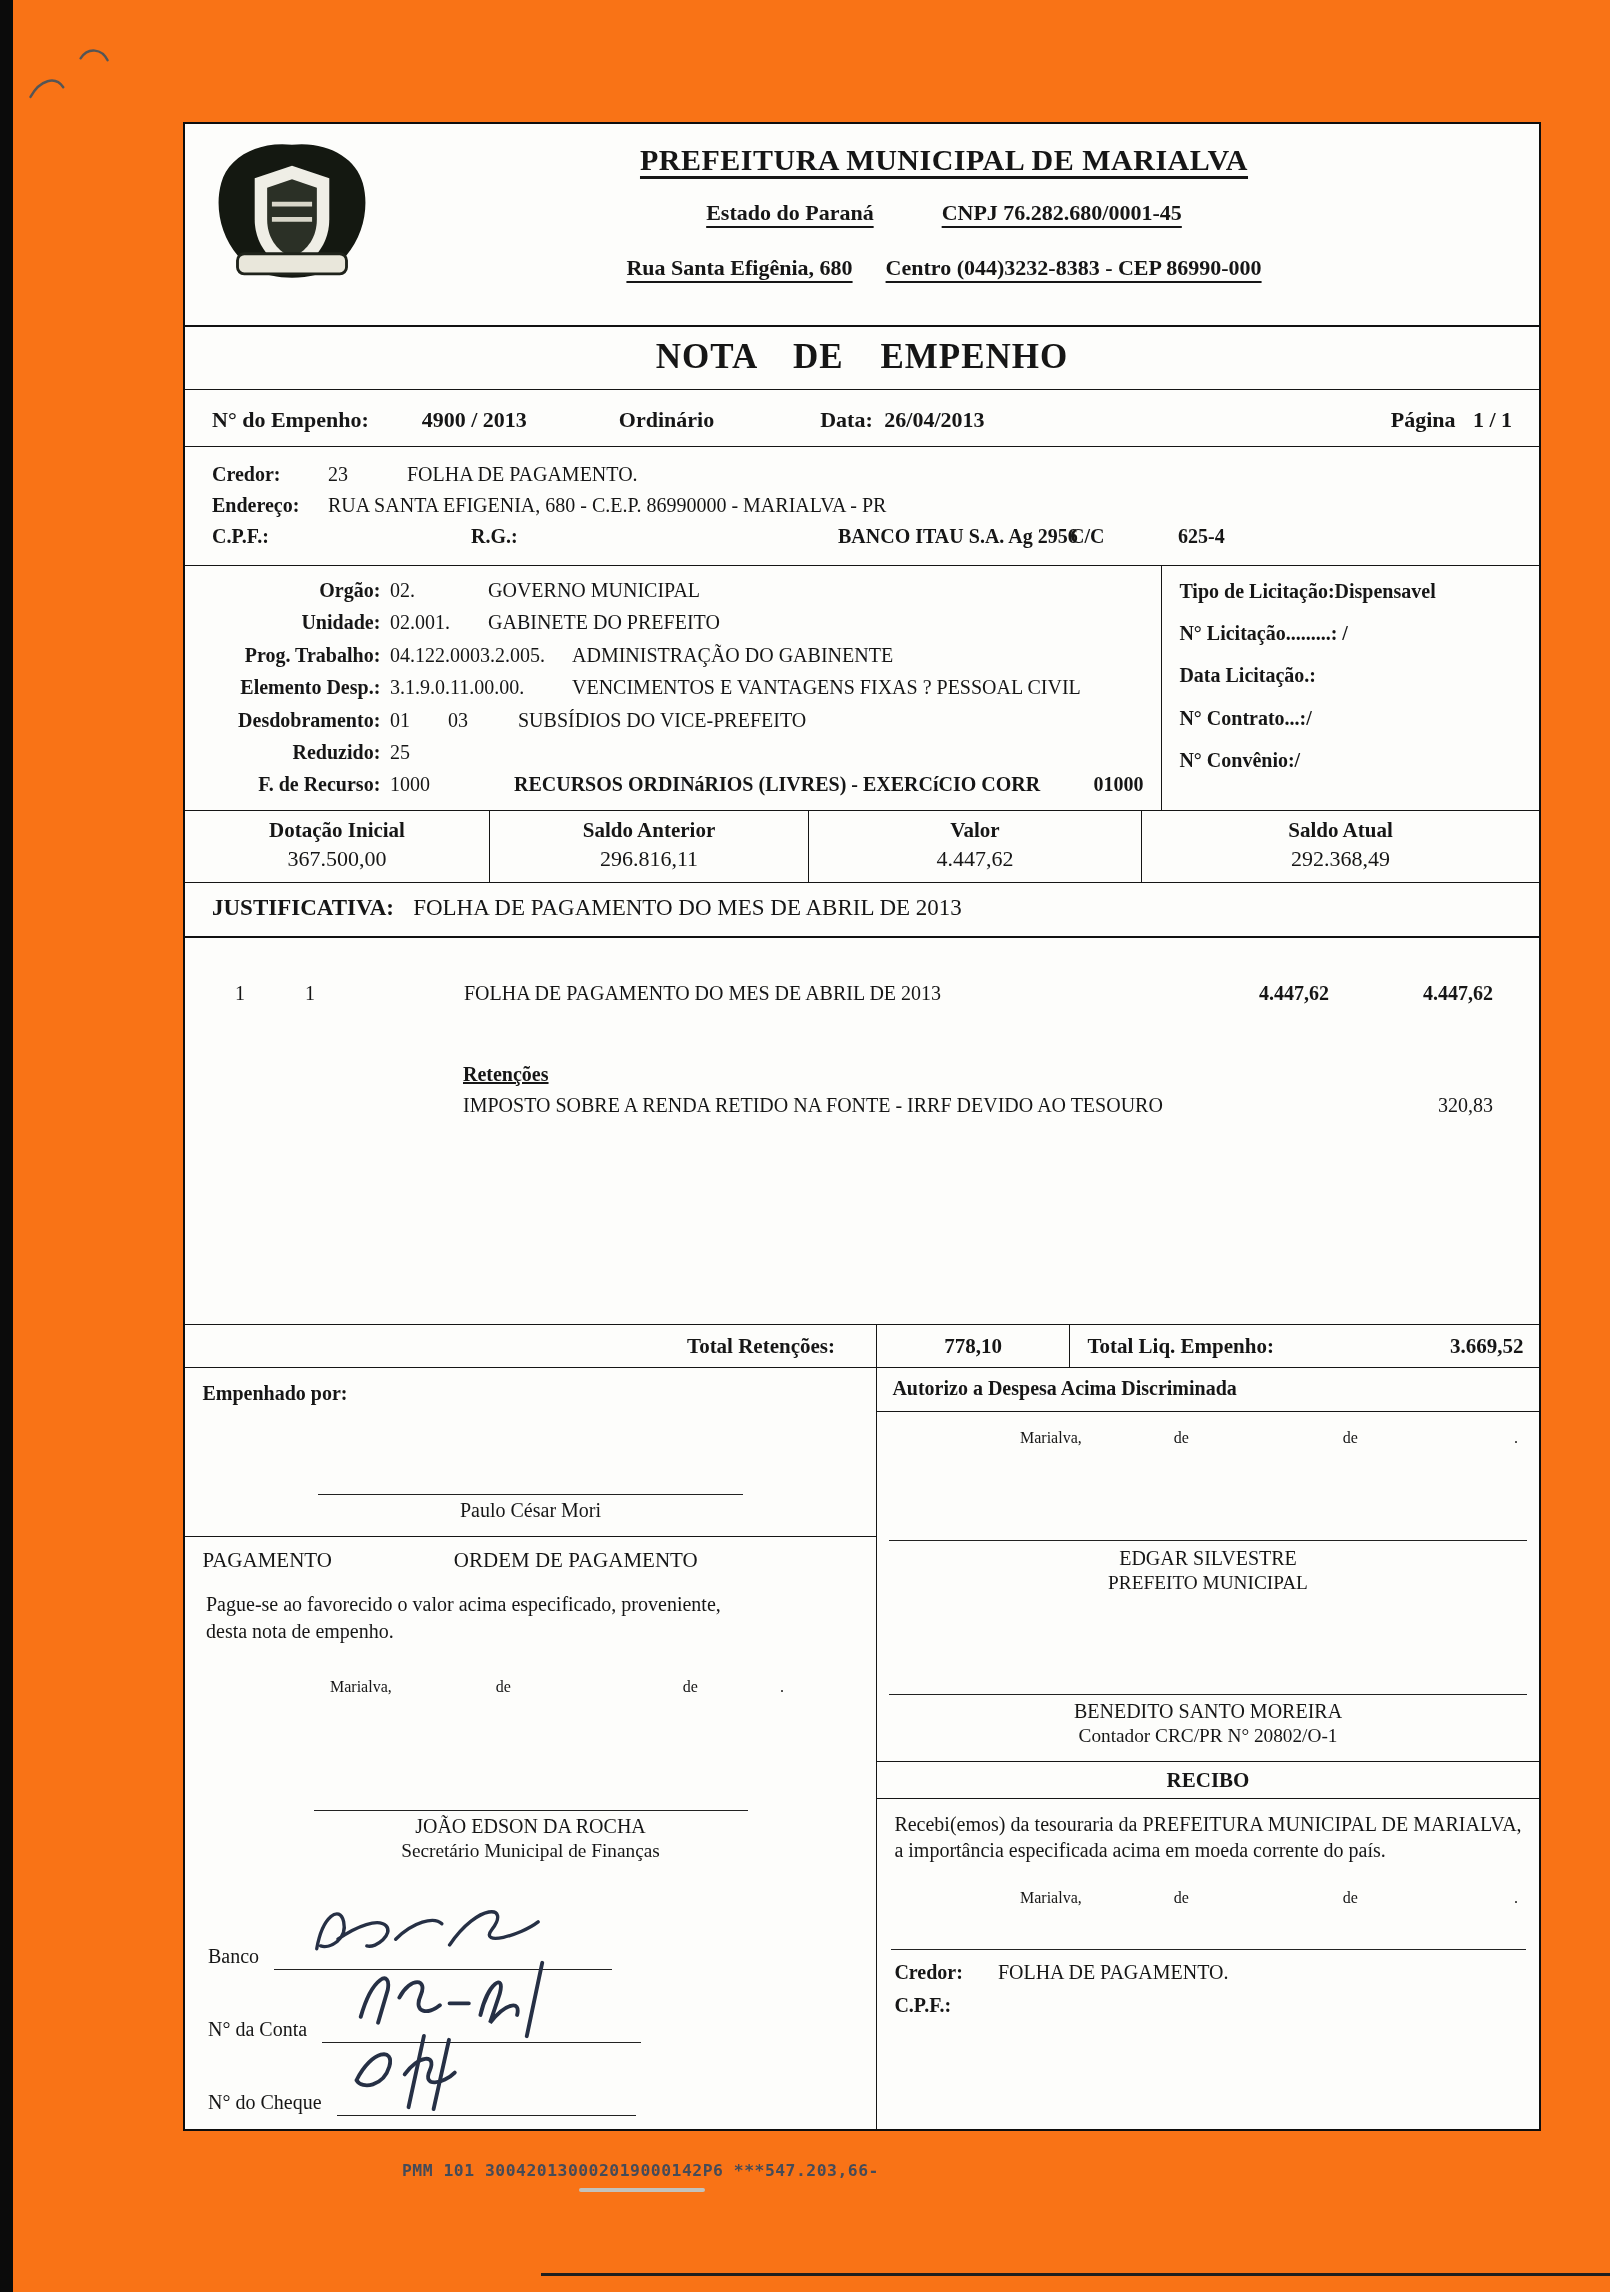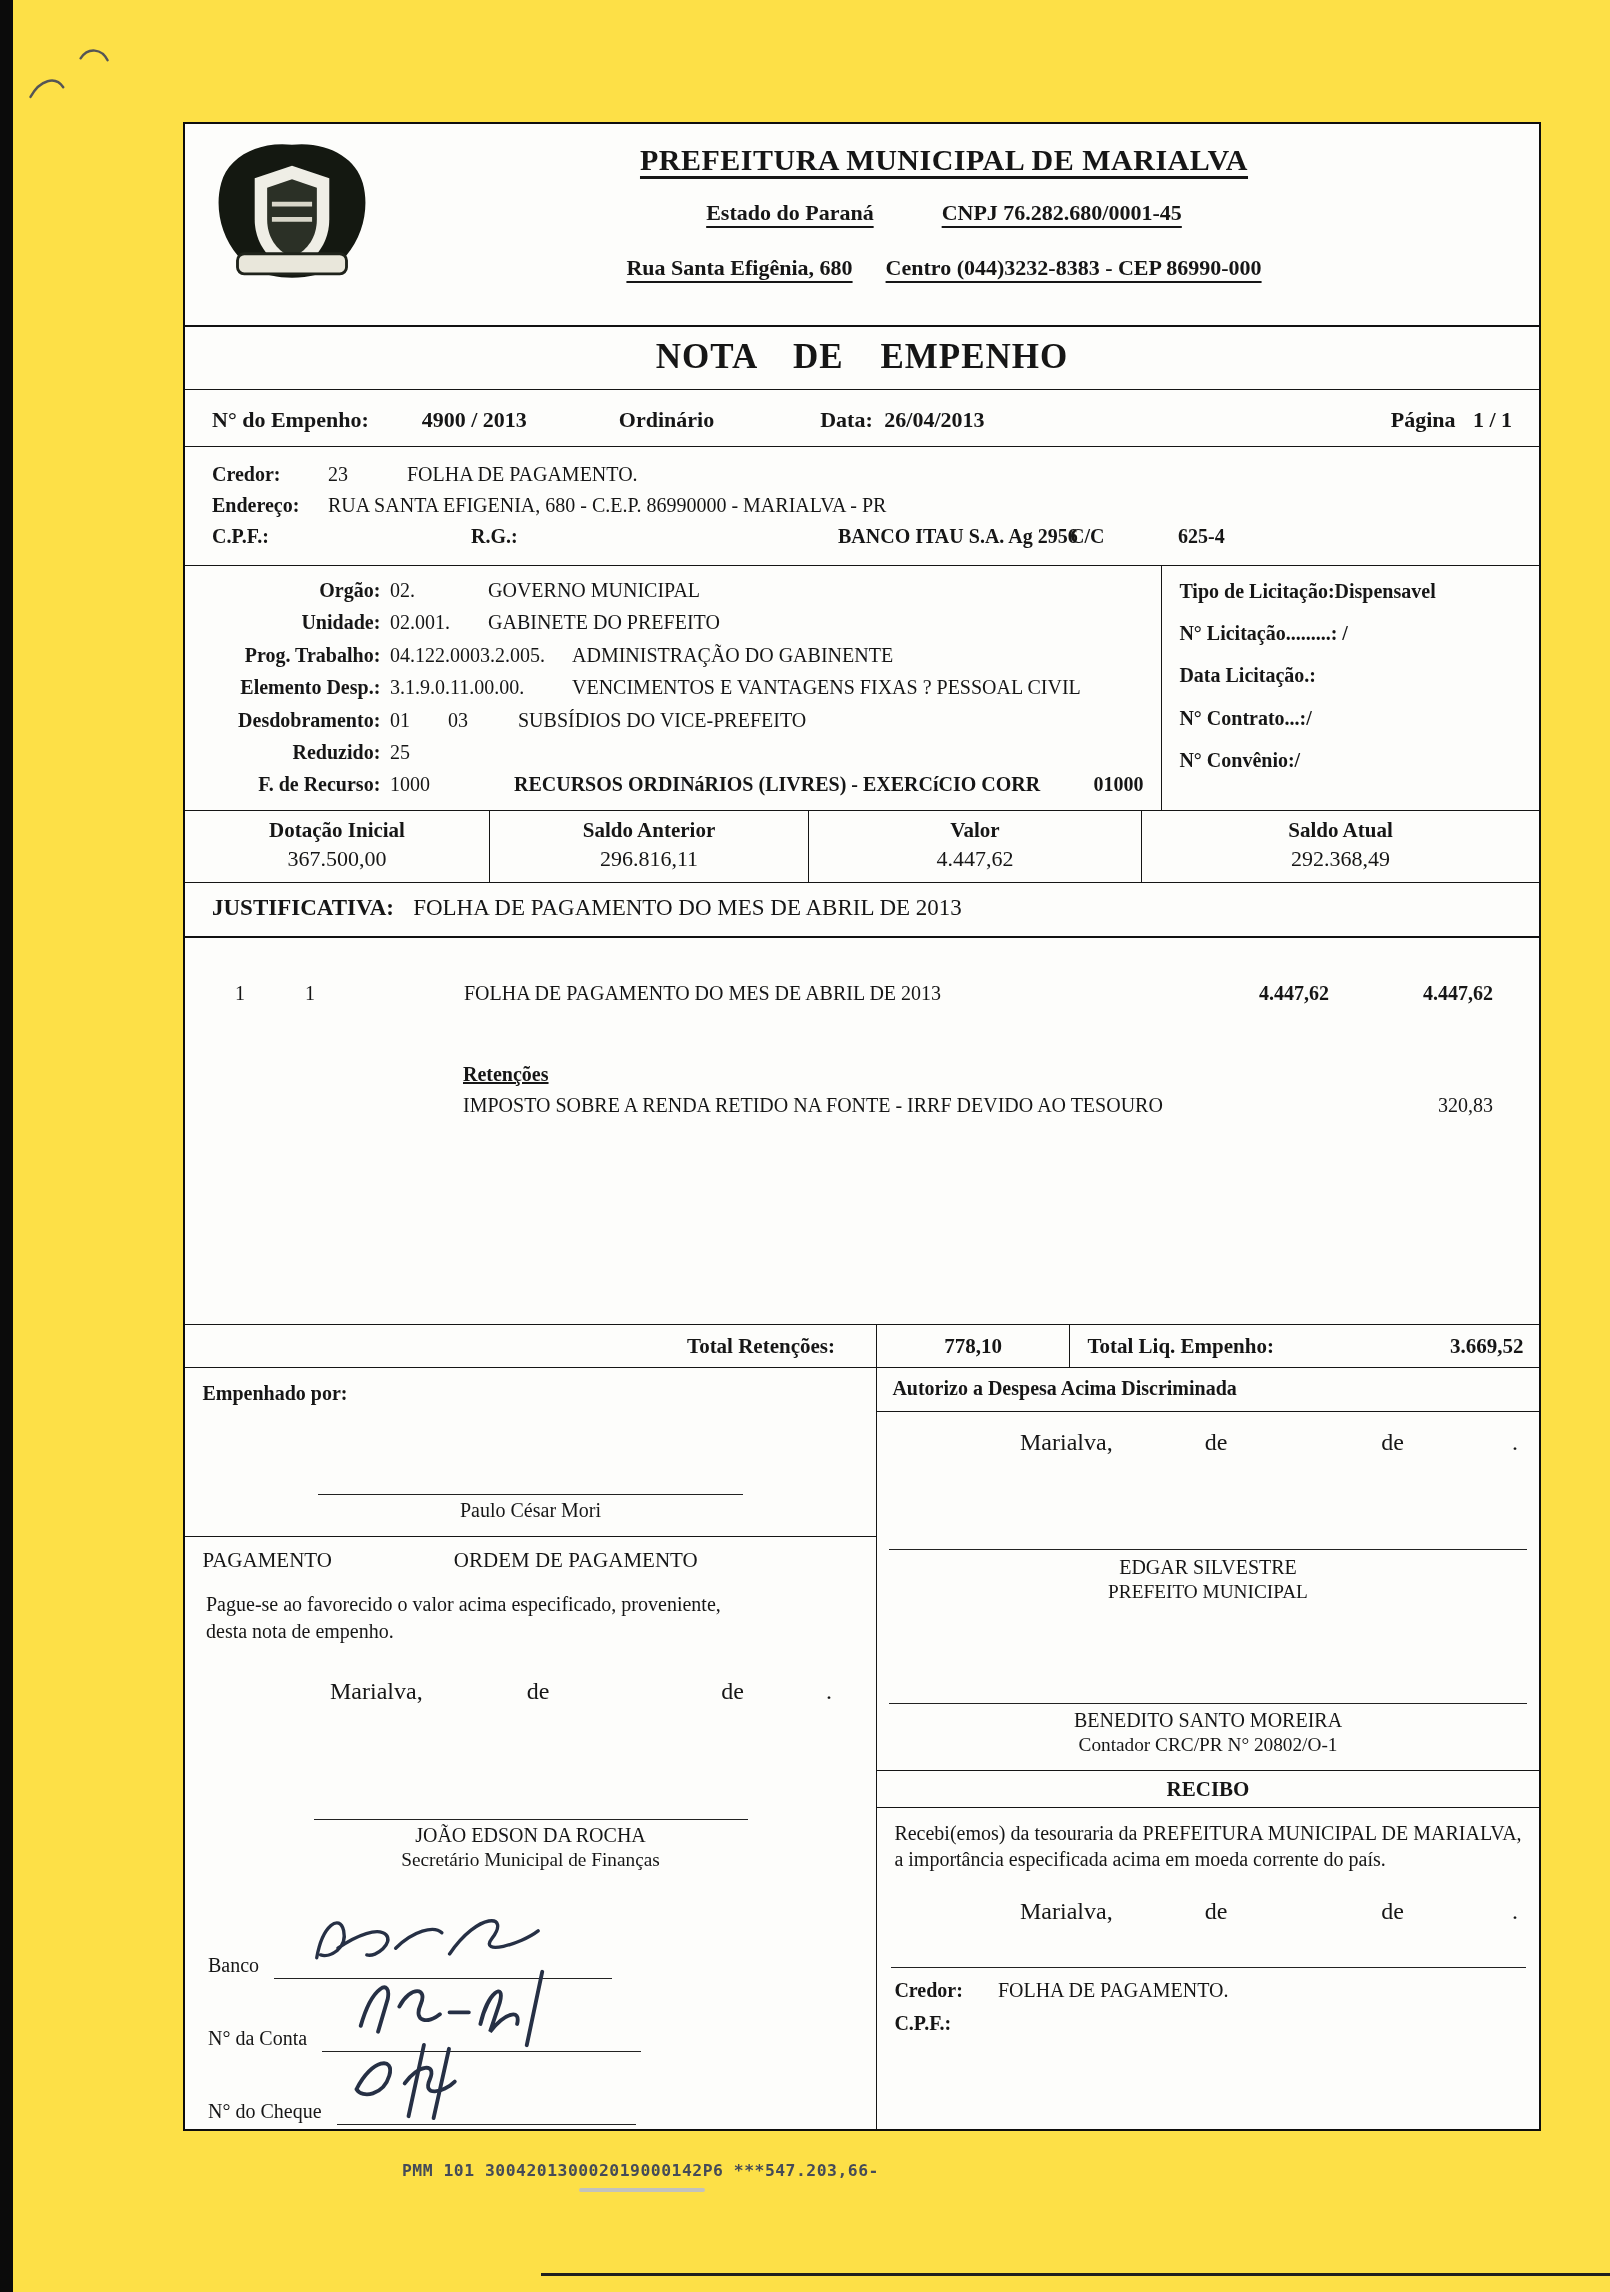--- a/index.html
+++ b/index.html
@@ -1,18 +1,18 @@
 <!DOCTYPE html>
 <html><head>
 <meta charset="utf-8">
 <style>
   * { margin:0; padding:0; box-sizing:border-box; }
   html,body { width:1610px; height:2292px; }
   body { background:#e9e9e7; font-family:"Liberation Serif", serif; color:#161616; }
-  .page { position:relative; width:1610px; height:2292px; background:#fde047; overflow:hidden; }
+  .page { position:relative; width:1610px; height:2292px; background:#f97316; overflow:hidden; }
   .scan-edge { position:absolute; left:0; top:0; width:12.6px; height:100%; background:#0b0b0b; }
   .pen-marks { position:absolute; left:17.4px; top:37px; }
   .bottom-scan-line { position:absolute; left:541px; top:2273px; width:1070px; height:2.9px; background:#1f1f1f; }
 
   .form { position:absolute; left:183px; top:122px; width:1358px; border:2.9px solid #0e0e0e; background:#fdfdfb; }
   .bb2 { border-bottom:1.9px solid #151515; }
 
   
   .hdr { display:flex; align-items:flex-start; padding:11.6px 25px 7.7px; min-height:201px; }
   .logo { flex:0 0 164px; height:153px; margin-top:3.9px; }
@@ -86,21 +86,21 @@
 
   .empenhado { padding:5.8px 17.4px; font-weight:bold; font-size:20px; }
   .sigc { text-align:center; }
   .sig-line { border-top:1.9px solid #222; margin:0 auto; }
   .sig-name { font-size:20px; margin-top:4.8px; }
   .sig-role { font-size:19.3px; margin-top:1.9px; }
   .left-div { border-top:1.9px solid #151515; margin-top:13.5px; }
   .pag-row { display:flex; padding:11.6px 17.4px 1.9px; font-weight:normal; font-size:21px; }
   .pag-row .ordem { flex:1; text-align:center; margin-right:39px; }
   .pague { padding:15.4px 21px 0; font-size:20px; max-width:589px; line-height:1.35; }
-  .city-row { display:flex; align-items:baseline; font-size:24px; }
+  .city-row { display:flex; align-items:baseline; font-size:16px; }
   .city-left { padding:33px 39px 0 145px; }
   .city-left .d1 { margin-left:104px; } .city-left .d2 { margin-left:172px; } .city-left .dt { margin-left:82px; }
   .city-right { padding:17.4px 21px 0 143px; }
   .city-right .d1 { margin-left:92px; } .city-right .d2 { margin-left:154px; } .city-right .dt { margin-left:auto; }
 
   .bank-block { margin-top:35px; padding-left:23px; }
   .bank-row { display:flex; align-items:flex-end; height:73px; position:relative; }
   .bank-lab { font-size:20px; padding-bottom:1.9px; }
   .bank-line { border-bottom:1.9px solid #222; margin-left:15.4px; }
   .scrawl { position:absolute; pointer-events:none; }

